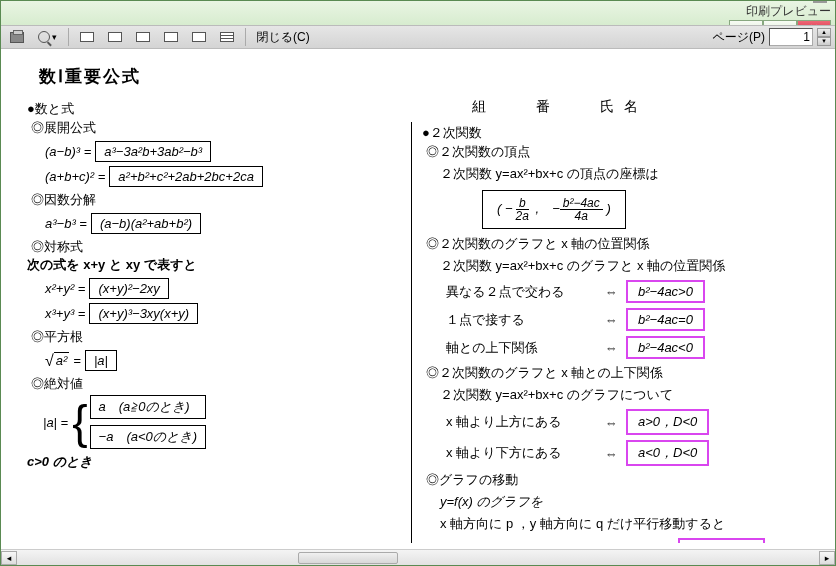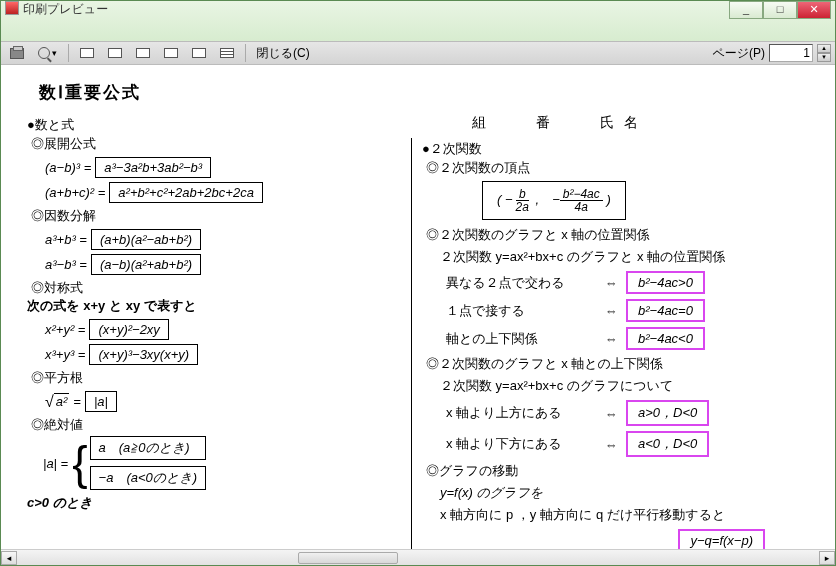--- a/index.html
+++ b/index.html
@@ -14,27 +14,28 @@
   .window {
     width: 836px;
     height: 566px;
     background: linear-gradient(#dff1d9, #d0e8cc);
     border: 1px solid #5a8a52;
     position: relative;
     display: flex;
     flex-direction: column;
   }
   .titlebar {
-    height: 40px;
+    height: 24px;
     background: linear-gradient(#e9f5e3, #d7eccf);
     display: flex;
-    align-items: flex-start;
+    align-items: flex-end;
     padding: 0 4px;
     font-size: 12px;
     color: #333;
+    flex-direction: column;
   }
   .titlebar .app-icon {
     width: 14px; height: 14px;
     background: linear-gradient(#f66,#b22);
     margin-right: 4px;
     border: 1px solid #999;
   }
   .titlebar .buttons { margin-left: auto; display: flex; gap: 0; }
   .tbtn {
     width: 34px; height: 18px;
@@ -212,24 +213,20 @@
               <span class="lhs">(a−b)³ =</span>
               <span class="box">a³−3a²b+3ab²−b³</span>
             </div>
           <div class="line">
               <span class="lhs">(a+b+c)² =</span>
               <span class="box">a²+b²+c²+2ab+2bc+2ca</span>
             </div>
 
           <div class="sub">◎因数分解</div>
           <div class="line">
-              <span class="lhs">a³+b³ =</span>
-              <span class="box">(a+b)(a²−ab+b²)</span>
-            </div>
-          <div class="line">
               <span class="lhs">a³−b³ =</span>
               <span class="box">(a−b)(a²+ab+b²)</span>
             </div>
 
           <div class="sub">◎対称式</div>
           <div class="sub2">次の式を x+y と xy で表すと</div>
           <div class="line">
               <span class="lhs">x²+y² =</span>
               <span class="box">(x+y)²−2xy</span>
             </div>
@@ -262,20 +259,21 @@
 
         <div class="col right" style="position:relative;">
           <div class="header-row" style="position:absolute; top:-24px; left:20px; border:none;">
             <span>組</span>
             <span>番</span>
             <span>氏名</span>
           </div>
 
           <div class="sec sec-h">●２次関数</div>
           <div class="sub">◎２次関数の頂点</div>
+          <div class="textline">２次関数 y=ax²+bx+c の頂点の座標は</div>
           <div class="vertex-box">
             ( −<span class="frac">
                 <span class="n">b</span>
                 <span class="d">2a</span>
               </span>
             ,　−<span class="frac">
                 <span class="n">b²−4ac</span>
                 <span class="d">4a</span>
               </span> )
           </div>

